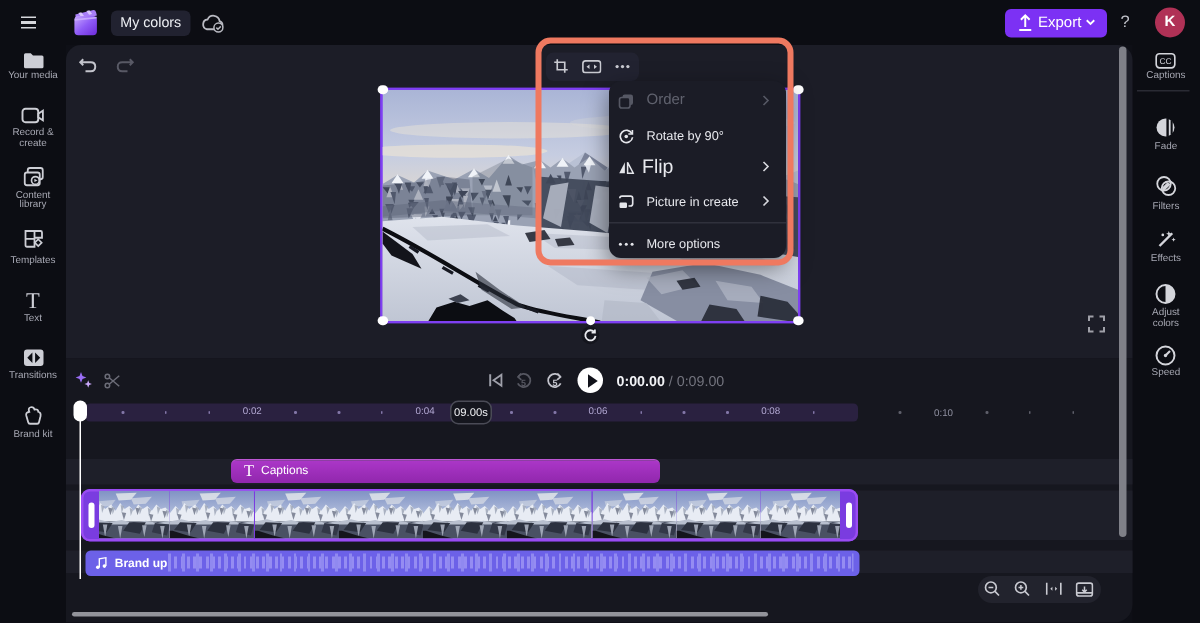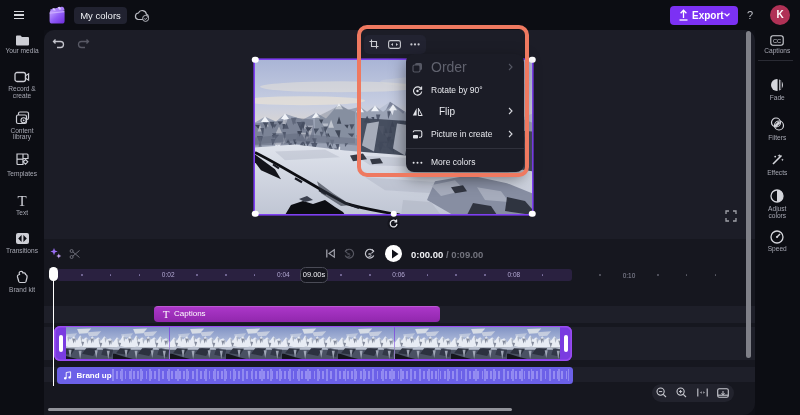--- a/index.html
+++ b/index.html
@@ -358,21 +358,21 @@
 <svg class="abs" style="left:134px;top:7.5px" width="17" height="15" viewBox="0 0 17 15">
 <path d="M4 11.5 A3.3 3.3 0 0 1 4.4 5 A4.2 4.2 0 0 1 12.4 6.1 A2.9 2.9 0 0 1 12.6 11.5 Z" fill="none" stroke="#b9bac2" stroke-width="1.2"></path>
 <circle cx="11.6" cy="10.4" r="3" fill="#0c0d13" stroke="#b9bac2" stroke-width="1"></circle>
 <path d="M10.2 10.4 L11.3 11.5 L13.2 9.6" fill="none" stroke="#b9bac2" stroke-width="1"></path>
 </svg>
 <div class="abs" style="left:669.5px;top:5.5px;width:68px;height:19.5px;background:#7c31f4;border-radius:4px"></div>
 <svg class="abs" style="left:678px;top:9px" width="11" height="12" viewBox="0 0 11 12">
 <path d="M5.5 9 L5.5 1.5 M2.6 4.2 L5.5 1.2 L8.4 4.2" fill="none" stroke="#fff" stroke-width="1.3"></path>
 <path d="M1.5 11 L9.5 11" stroke="#fff" stroke-width="1.3"></path>
 </svg>
-<div class="abs" style="left:692px;top:5.5px;height:29px;line-height:19.5px;color:#fff;font-size:10px;font-weight:bold">Export</div>
+<div class="abs" style="left:692px;top:5.5px;height:29px;line-height:19.5px;color:#fff;font-size:10px;font-weight:normal">Export</div>
 <svg class="abs" style="left:723px;top:12px" width="8" height="6" viewBox="0 0 8 6">
     <path d="M1.5 1.5 L4 4 L6.5 1.5" fill="none" stroke="#fff" stroke-width="1.2"></path>
   </svg>
 <div class="abs" style="left:744px;top:8.5px;width:12px;height:13px;color:#bfc0c8;font-size:11px;text-align:center">?</div>
 <div class="abs" style="left:770px;top:4.5px;width:20px;height:20px;border-radius:50%;background:#b03156;color:#fff;font-size:10px;font-weight:bold;text-align:center;line-height:20px">K</div>
 <div class="abs" style="left:0;top:30px;width:44px;height:385px;background:#0c0d13"></div>
 <div class="abs" style="left:0;top:34.0px;width:44px;height:16px;display:flex;justify-content:center">
     <svg width="15" height="13" viewBox="0 0 15 13">
       <path d="M1 2.5 Q1 1.5 2 1.5 L5.5 1.5 L7 3 L13 3 Q14 3 14 4 L14 10.5 Q14 11.5 13 11.5 L2 11.5 Q1 11.5 1 10.5 Z" fill="#cdced5"></path>
     </svg>
@@ -507,53 +507,53 @@
 <svg class="abs" style="left:410px;top:43px" width="10" height="3" viewBox="0 0 10 3">
 <circle cx="1.4" cy="1.4" r="1.1" fill="#c9cad1"></circle>
     <circle cx="5" cy="1.4" r="1.1" fill="#c9cad1"></circle>
     <circle cx="8.6" cy="1.4" r="1.1" fill="#c9cad1"></circle>
   </svg>
 <div class="abs" style="left:406px;top:54px;width:117.5px;height:117.5px;background:#1b1c26;border-radius:8px;box-shadow:0 6px 16px rgba(0,0,0,0.5)"></div>
 <svg class="abs" style="left:412px;top:61.5px" width="11" height="11" viewBox="0 0 11 11">
 <rect x="3" y="1" width="7" height="7" rx="1.5" fill="#565864"></rect>
 <rect x="1" y="3" width="7" height="7" rx="1.5" fill="#1b1c26" stroke="#565864" stroke-width="1.1"></rect>
   </svg>
-<div class="abs" style="left:431px;top:66.8px;transform:translateY(-50%);font-size:14px;color:#60626e;white-space:nowrap">Order</div>
+<div class="abs" style="left:431px;top:66.8px;transform:translateY(-50%);font-size:10px;color:#60626e;white-space:nowrap">Order</div>
 <svg class="abs" style="left:508px;top:62.8px" width="5" height="8" viewBox="0 0 5 8">
     <path d="M1 1 L4 4 L1 7" fill="none" stroke="#565864" stroke-width="1.1"></path>
   </svg>
 <svg class="abs" style="left:412px;top:84.5px" width="11" height="11" viewBox="0 0 11 11">
 <path d="M9.3 4.1 A4.1 4.1 0 1 0 9.7 6.5" fill="none" stroke="#e4e5ea" stroke-width="1.1"></path>
 <path d="M9.6 1.6 L9.6 4.3 L6.9 4.3" fill="none" stroke="#e4e5ea" stroke-width="1.1"></path>
 <circle cx="5.5" cy="6" r="1.2" fill="#e4e5ea"></circle>
   </svg>
 <div class="abs" style="left:431px;top:89.9px;transform:translateY(-50%);font-size:8.5px;color:#e8e9ee;white-space:nowrap">Rotate by 90°</div>
 <svg class="abs" style="left:412px;top:106px" width="11" height="11" viewBox="0 0 11 11">
 <path d="M4.6 2.2 L4.6 9.5 L0.8 9.5 Z" fill="#e4e5ea"></path>
 <path d="M6.4 2.2 L6.4 9.5 L10.2 9.5 Z" fill="none" stroke="#e4e5ea" stroke-width="1"></path>
   </svg>
-<div class="abs" style="left:439px;top:111.2px;transform:translateY(-50%);font-size:10px;color:#e8e9ee;white-space:nowrap">Flip</div>
+<div class="abs" style="left:428px;top:111.2px;transform:translateY(-50%);font-size:13px;color:#e8e9ee;white-space:nowrap">Flip</div>
 <svg class="abs" style="left:508px;top:107.2px" width="5" height="8" viewBox="0 0 5 8">
     <path d="M1 1 L4 4 L1 7" fill="none" stroke="#d7d8de" stroke-width="1.1"></path>
   </svg>
 <svg class="abs" style="left:412px;top:128.5px" width="11" height="11" viewBox="0 0 11 11">
 <path d="M1.2 3.2 Q1.2 1.7 2.7 1.7 L8.3 1.7 Q9.8 1.7 9.8 3.2 L9.8 6.8 Q9.8 8.3 8.3 8.3 L7 8.3" fill="none" stroke="#e4e5ea" stroke-width="1.1"></path>
 <rect x="1" y="6" width="5" height="3.6" rx="0.8" fill="#e4e5ea"></rect>
   </svg>
 <div class="abs" style="left:431px;top:133.5px;transform:translateY(-50%);font-size:8.5px;color:#e8e9ee;white-space:nowrap">Picture in create</div>
 <svg class="abs" style="left:508px;top:129.5px" width="5" height="8" viewBox="0 0 5 8">
     <path d="M1 1 L4 4 L1 7" fill="none" stroke="#d7d8de" stroke-width="1.1"></path>
   </svg>
 <div class="abs" style="left:406px;top:148.3px;width:117.5px;height:1px;background:#30313c"></div>
 <svg class="abs" style="left:412px;top:160.5px" width="11" height="4" viewBox="0 0 11 4">
 <circle cx="1.6" cy="1.8" r="1" fill="#e4e5ea"></circle>
     <circle cx="5.5" cy="1.8" r="1" fill="#e4e5ea"></circle>
     <circle cx="9.4" cy="1.8" r="1" fill="#e4e5ea"></circle>
   </svg>
-<div class="abs" style="left:431px;top:162.2px;transform:translateY(-50%);font-size:8.5px;color:#e8e9ee;white-space:nowrap">More colors</div>
+<div class="abs" style="left:431px;top:162.2px;transform:translateY(-50%);font-size:8.5px;color:#e8e9ee;white-space:nowrap">More options</div>
 <div class="abs" style="left:357px;top:25px;width:172px;height:151.5px;border:4.5px solid #ef7960;border-radius:10px"></div>
 <div class="abs" style="left:44px;top:239px;width:710.5px;height:176px;background:#16171f;border-radius:0 0 12px 0"></div>
 <svg class="abs" style="left:49px;top:247px" width="13" height="13" viewBox="0 0 13 13">
 <path d="M5 1 l1 2.6 2.6 1 -2.6 1 -1 2.6 -1 -2.6 -2.6 -1 2.6 -1 Z" fill="#9a6ef5"></path>
 <path d="M9.8 6.5 l0.7 1.8 1.8 0.7 -1.8 0.7 -0.7 1.8 -0.7 -1.8 -1.8 -0.7 1.8 -0.7 Z" fill="#c9a8fa"></path>
   </svg>
 <svg class="abs" style="left:68.5px;top:247.5px" width="12" height="12" viewBox="0 0 12 12">
 <circle cx="2.6" cy="3" r="1.5" fill="none" stroke="#6b6c77" stroke-width="1"></circle>
 <circle cx="2.6" cy="9" r="1.5" fill="none" stroke="#6b6c77" stroke-width="1"></circle>
 <path d="M3.8 3.8 L10.5 9.5 M3.8 8.2 L10.5 2.5" stroke="#6b6c77" stroke-width="1"></path>
@@ -569,21 +569,21 @@
   </svg>
 <svg class="abs" style="left:363.5px;top:247.5px" width="12" height="12" viewBox="0 0 12 12">
 <path d="M9.5 3.2 A4.4 4.4 0 1 0 9.8 7.6" fill="none" stroke="#c3c4cc" stroke-width="1.2"></path>
 <path d="M7.6 1 L9.7 3.3 L7.4 5.3" fill="none" stroke="#c3c4cc" stroke-width="1.1"></path>
 <text x="6" y="9.4" font-size="6" fill="#c3c4cc" text-anchor="middle" font-family="Liberation Sans" font-weight="bold">5</text>
   </svg>
 <div class="abs" style="left:384.7px;top:244.7px;width:17.6px;height:17.6px;border-radius:50%;background:#fff"></div>
 <svg class="abs" style="left:390.8px;top:248.7px" width="8" height="10" viewBox="0 0 8 10">
     <path d="M1 0.5 L7.5 5 L1 9.5 Z" fill="#101119"></path>
   </svg>
-<div class="abs" style="left:411px;top:248.5px;font-size:9.5px;color:#f2f3f6;font-weight:bold;white-space:nowrap">0:00.00 <span style="color:#73747e;font-weight:bold">/ 0:09.00</span></div>
+<div class="abs" style="left:411px;top:248.5px;font-size:9.5px;color:#f2f3f6;font-weight:bold;white-space:nowrap">0:00.00 <span style="color:#73747e;font-weight:normal">/ 0:09.00</span></div>
 <div class="abs" style="left:57.3px;top:269.2px;width:515.2px;height:11.8px;background:#2a2140;border-radius:3px"></div>
 <div class="abs" style="left:168.2px;top:271.4px;transform:translateX(-50%);font-size:6.5px;color:#b3a9d3;white-space:nowrap">0:02</div>
 <div class="abs" style="left:283.4px;top:271.4px;transform:translateX(-50%);font-size:6.5px;color:#b3a9d3;white-space:nowrap">0:04</div>
 <div class="abs" style="left:398.6px;top:271.4px;transform:translateX(-50%);font-size:6.5px;color:#b3a9d3;white-space:nowrap">0:06</div>
 <div class="abs" style="left:513.8px;top:271.4px;transform:translateX(-50%);font-size:6.5px;color:#b3a9d3;white-space:nowrap">0:08</div>
 <div class="abs" style="left:629.0px;top:272.2px;transform:translateX(-50%);font-size:6.5px;color:#8f90a0;white-space:nowrap">0:10</div>
 <div class="abs" style="left:80.9px;top:274.3px;width:1.8px;height:1.8px;border-radius:50%;background:#8377a8"></div>
 <div class="abs" style="left:109.7px;top:274.3px;width:1.8px;height:1.8px;border-radius:50%;background:#8377a8"></div>
 <div class="abs" style="left:138.5px;top:274.3px;width:1.8px;height:1.8px;border-radius:50%;background:#8377a8"></div>
 <div class="abs" style="left:196.1px;top:274.3px;width:1.8px;height:1.8px;border-radius:50%;background:#8377a8"></div>

